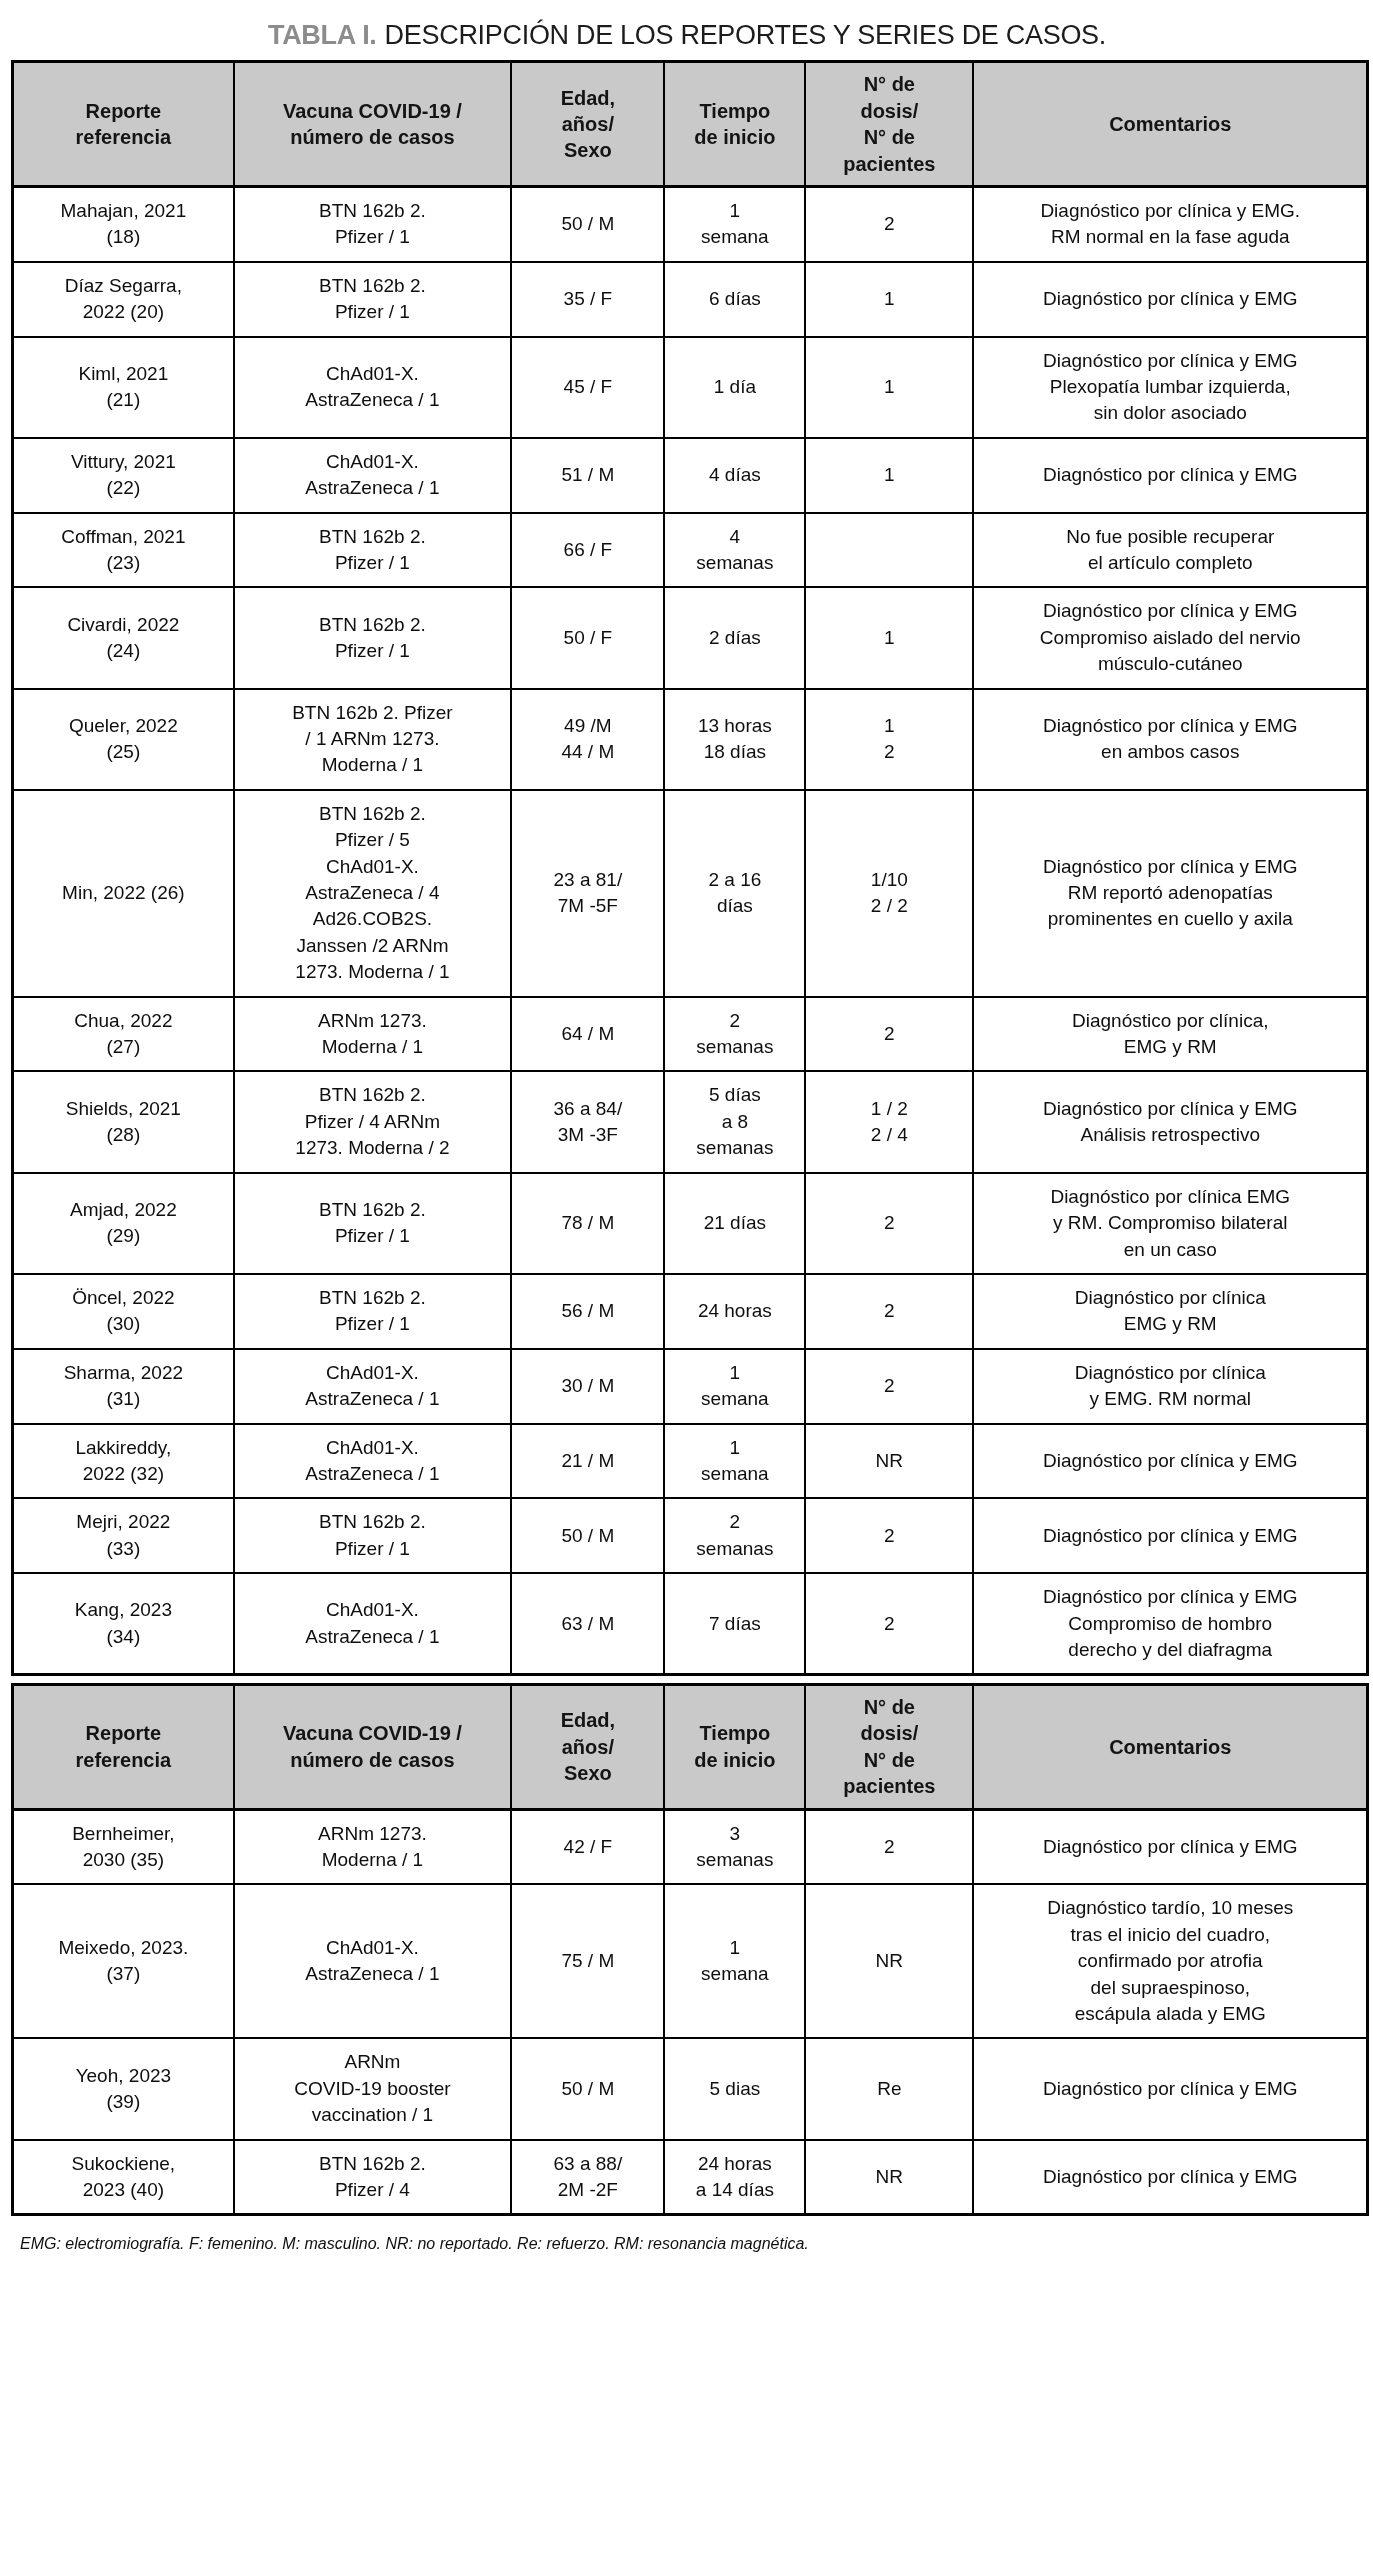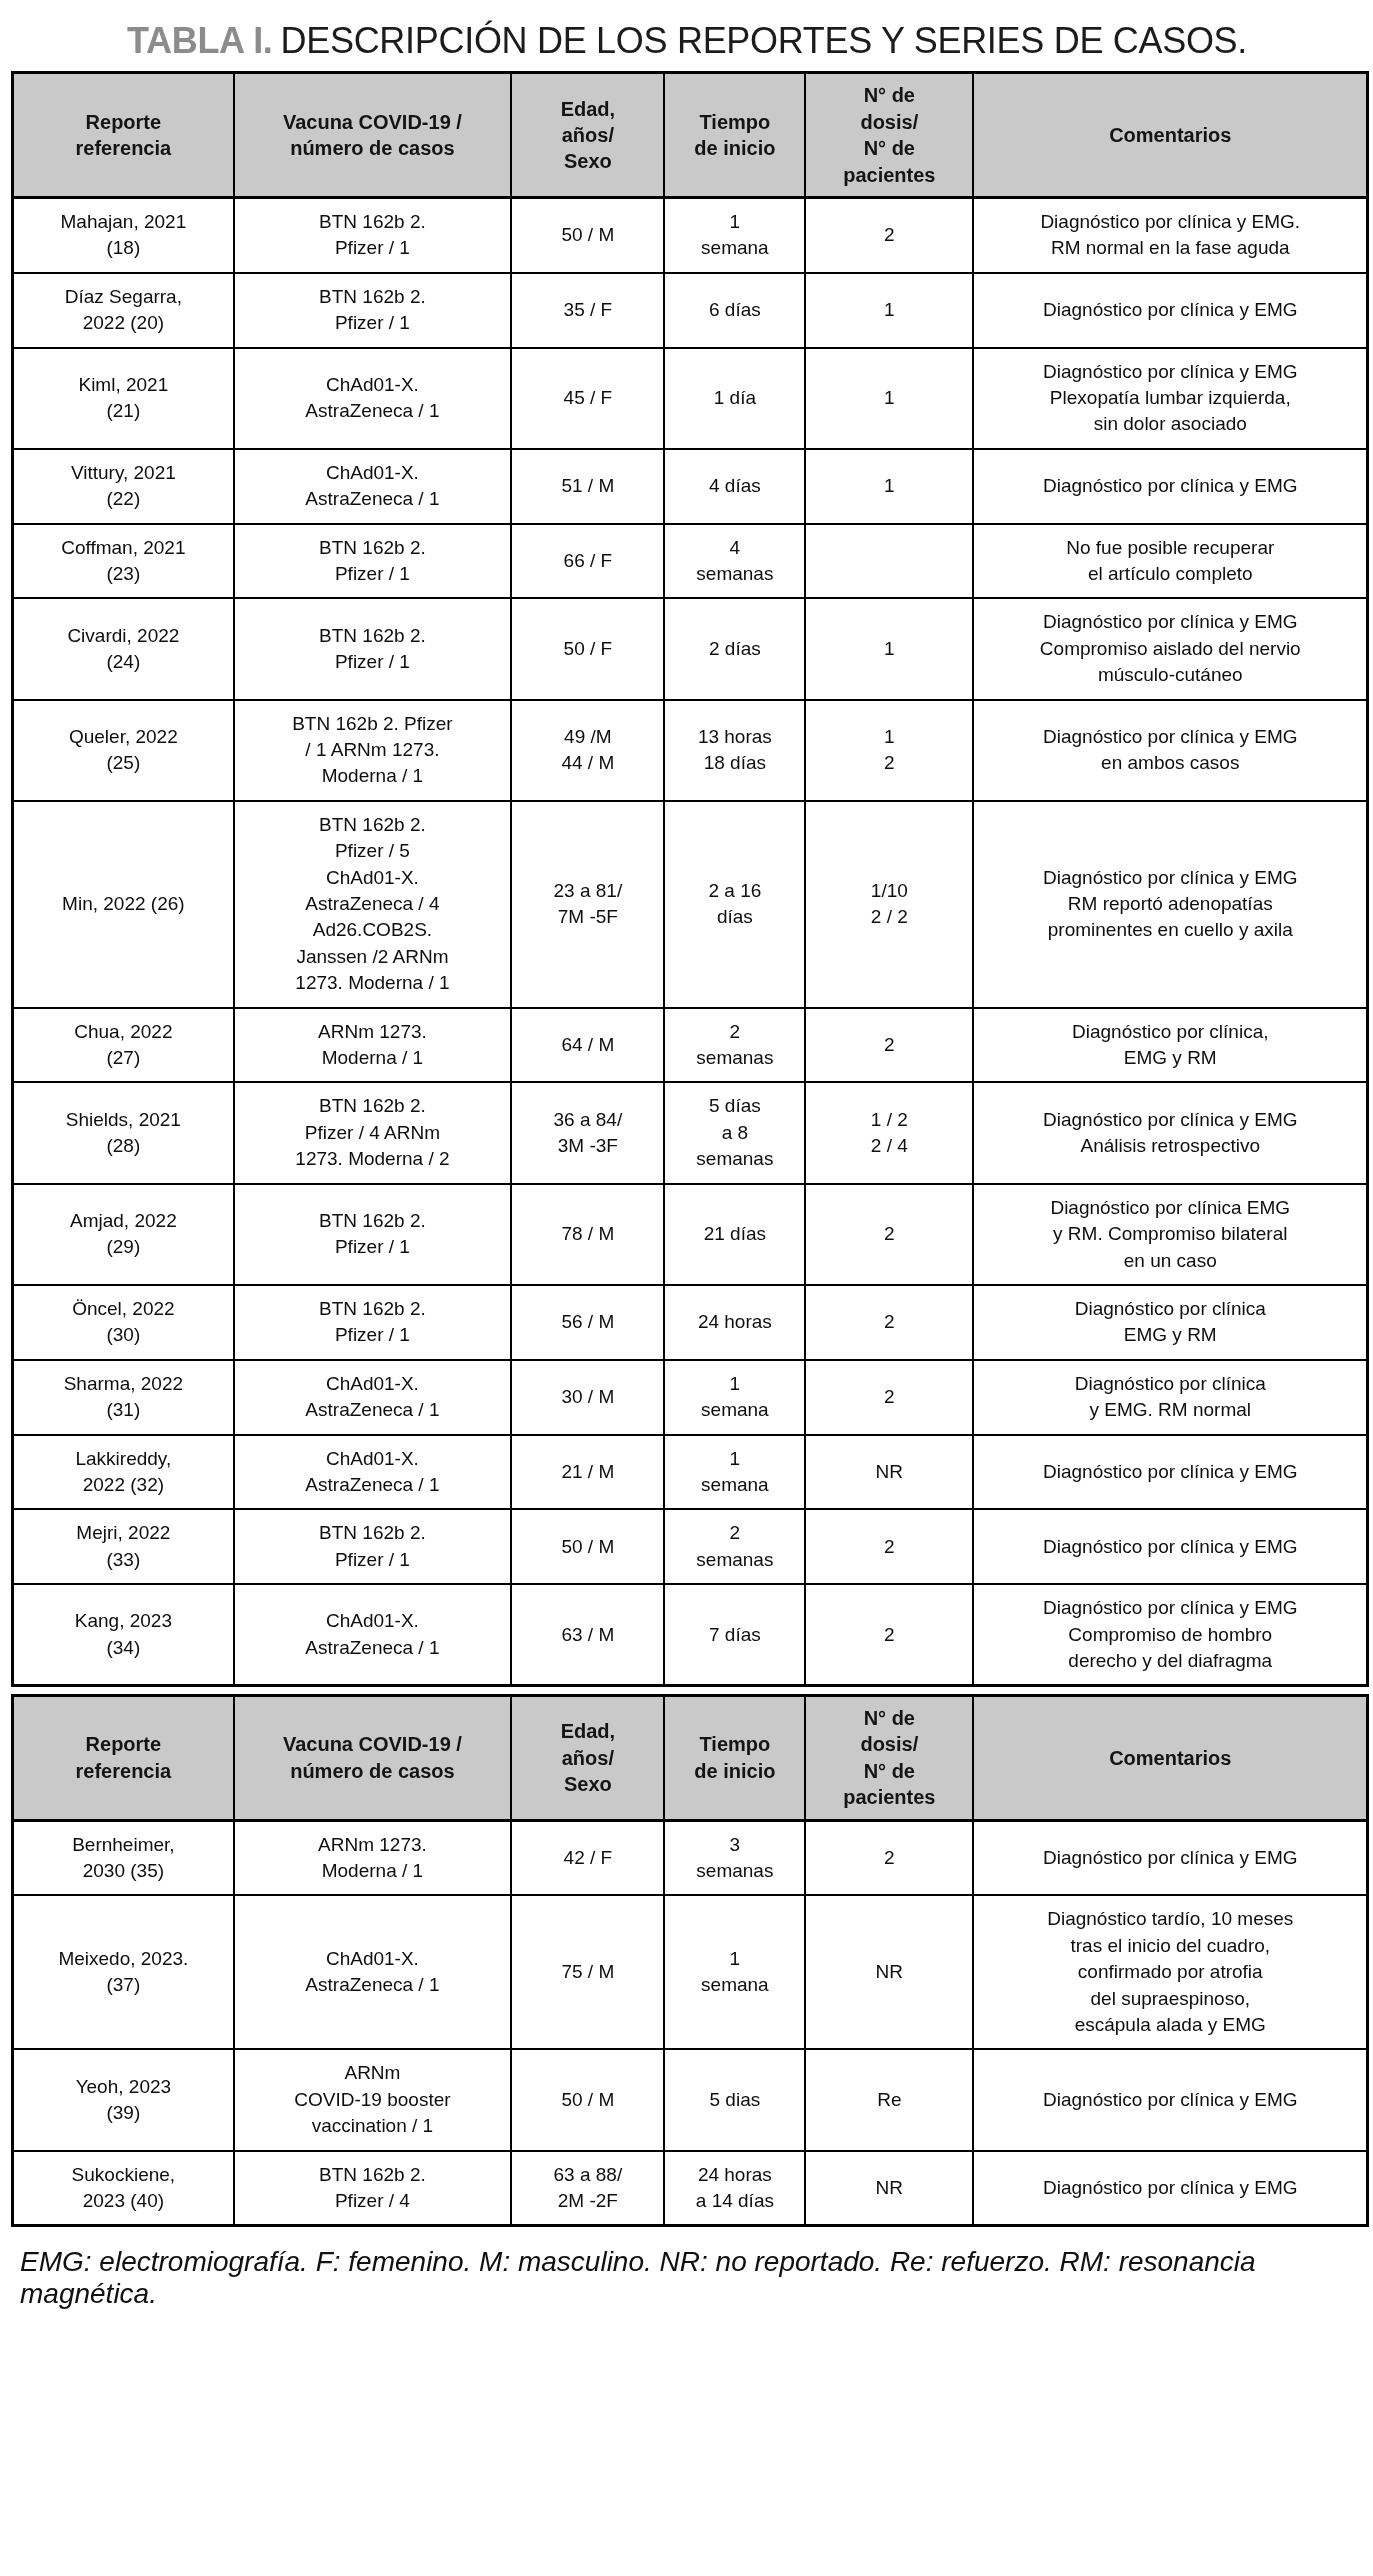--- a/index.html
+++ b/index.html
@@ -11,21 +11,21 @@
   html,body{margin:0;padding:0;background:#ffffff;}
   body{
     width:1374px;
     min-height:2576px;
     font-family:"Liberation Sans", sans-serif;
     color:var(--ink);
   }
   .title{
     margin:20px 0 9.3px 0;
     text-align:center;
-    font-size:36px;
+    font-size:27px;
     font-weight:normal;
     letter-spacing:-0.3px;
   }
   .title .label{
     color:var(--title-label);
     font-weight:bold;
     margin-right:8px;
   }
   .title .caption{
     color:#1c1c1c;
@@ -64,21 +64,21 @@
     background:#ffffff;
   }
   .col-0{width:16.3%;}
   .col-1{width:20.5%;}
   .col-2{width:11.3%;}
   .col-3{width:10.4%;}
   .col-4{width:12.4%;}
   .col-5{width:29.1%;}
   .footnote{
     margin:18.5px 0 0 20px;
-    font-size:28px;
+    font-size:16px;
     font-style:italic;
     color:#101010;
   }
 </style>
 </head>
 <body>
 
 <main>
   <h1 class="title">
     <span class="label">TABLA I.</span><span class="caption">DESCRIPCIÓN DE LOS REPORTES Y SERIES DE CASOS.</span>

